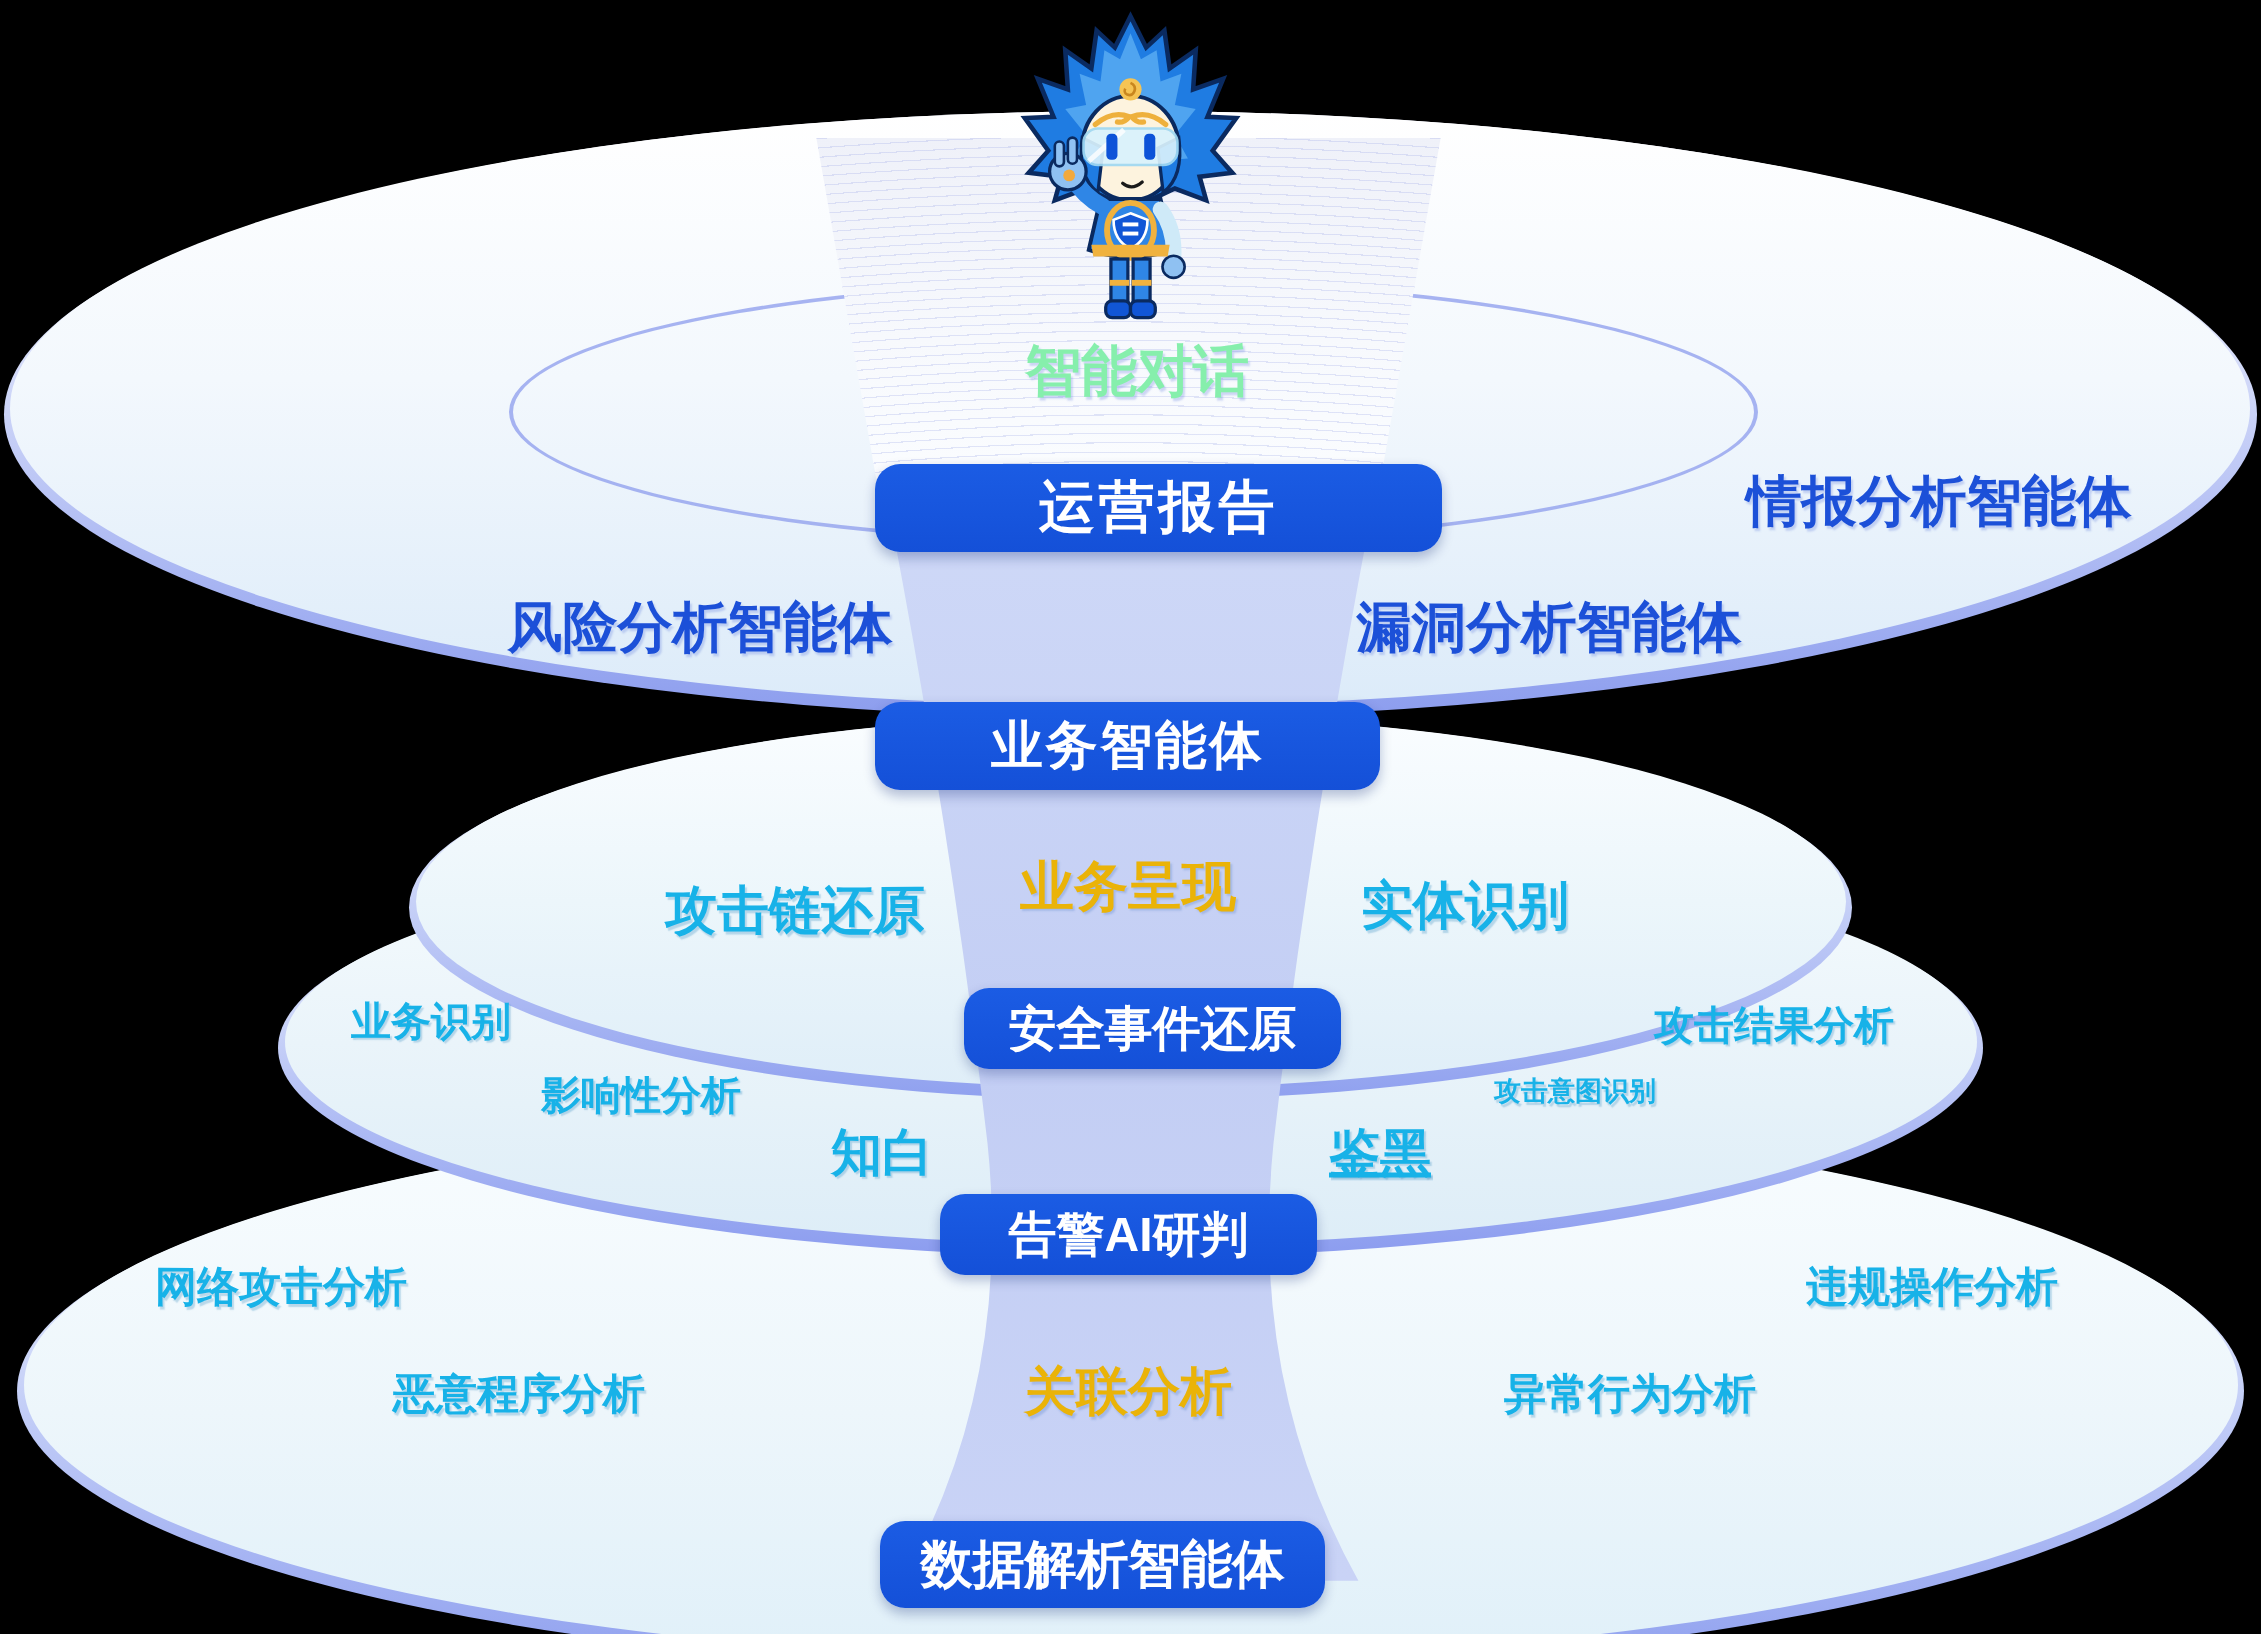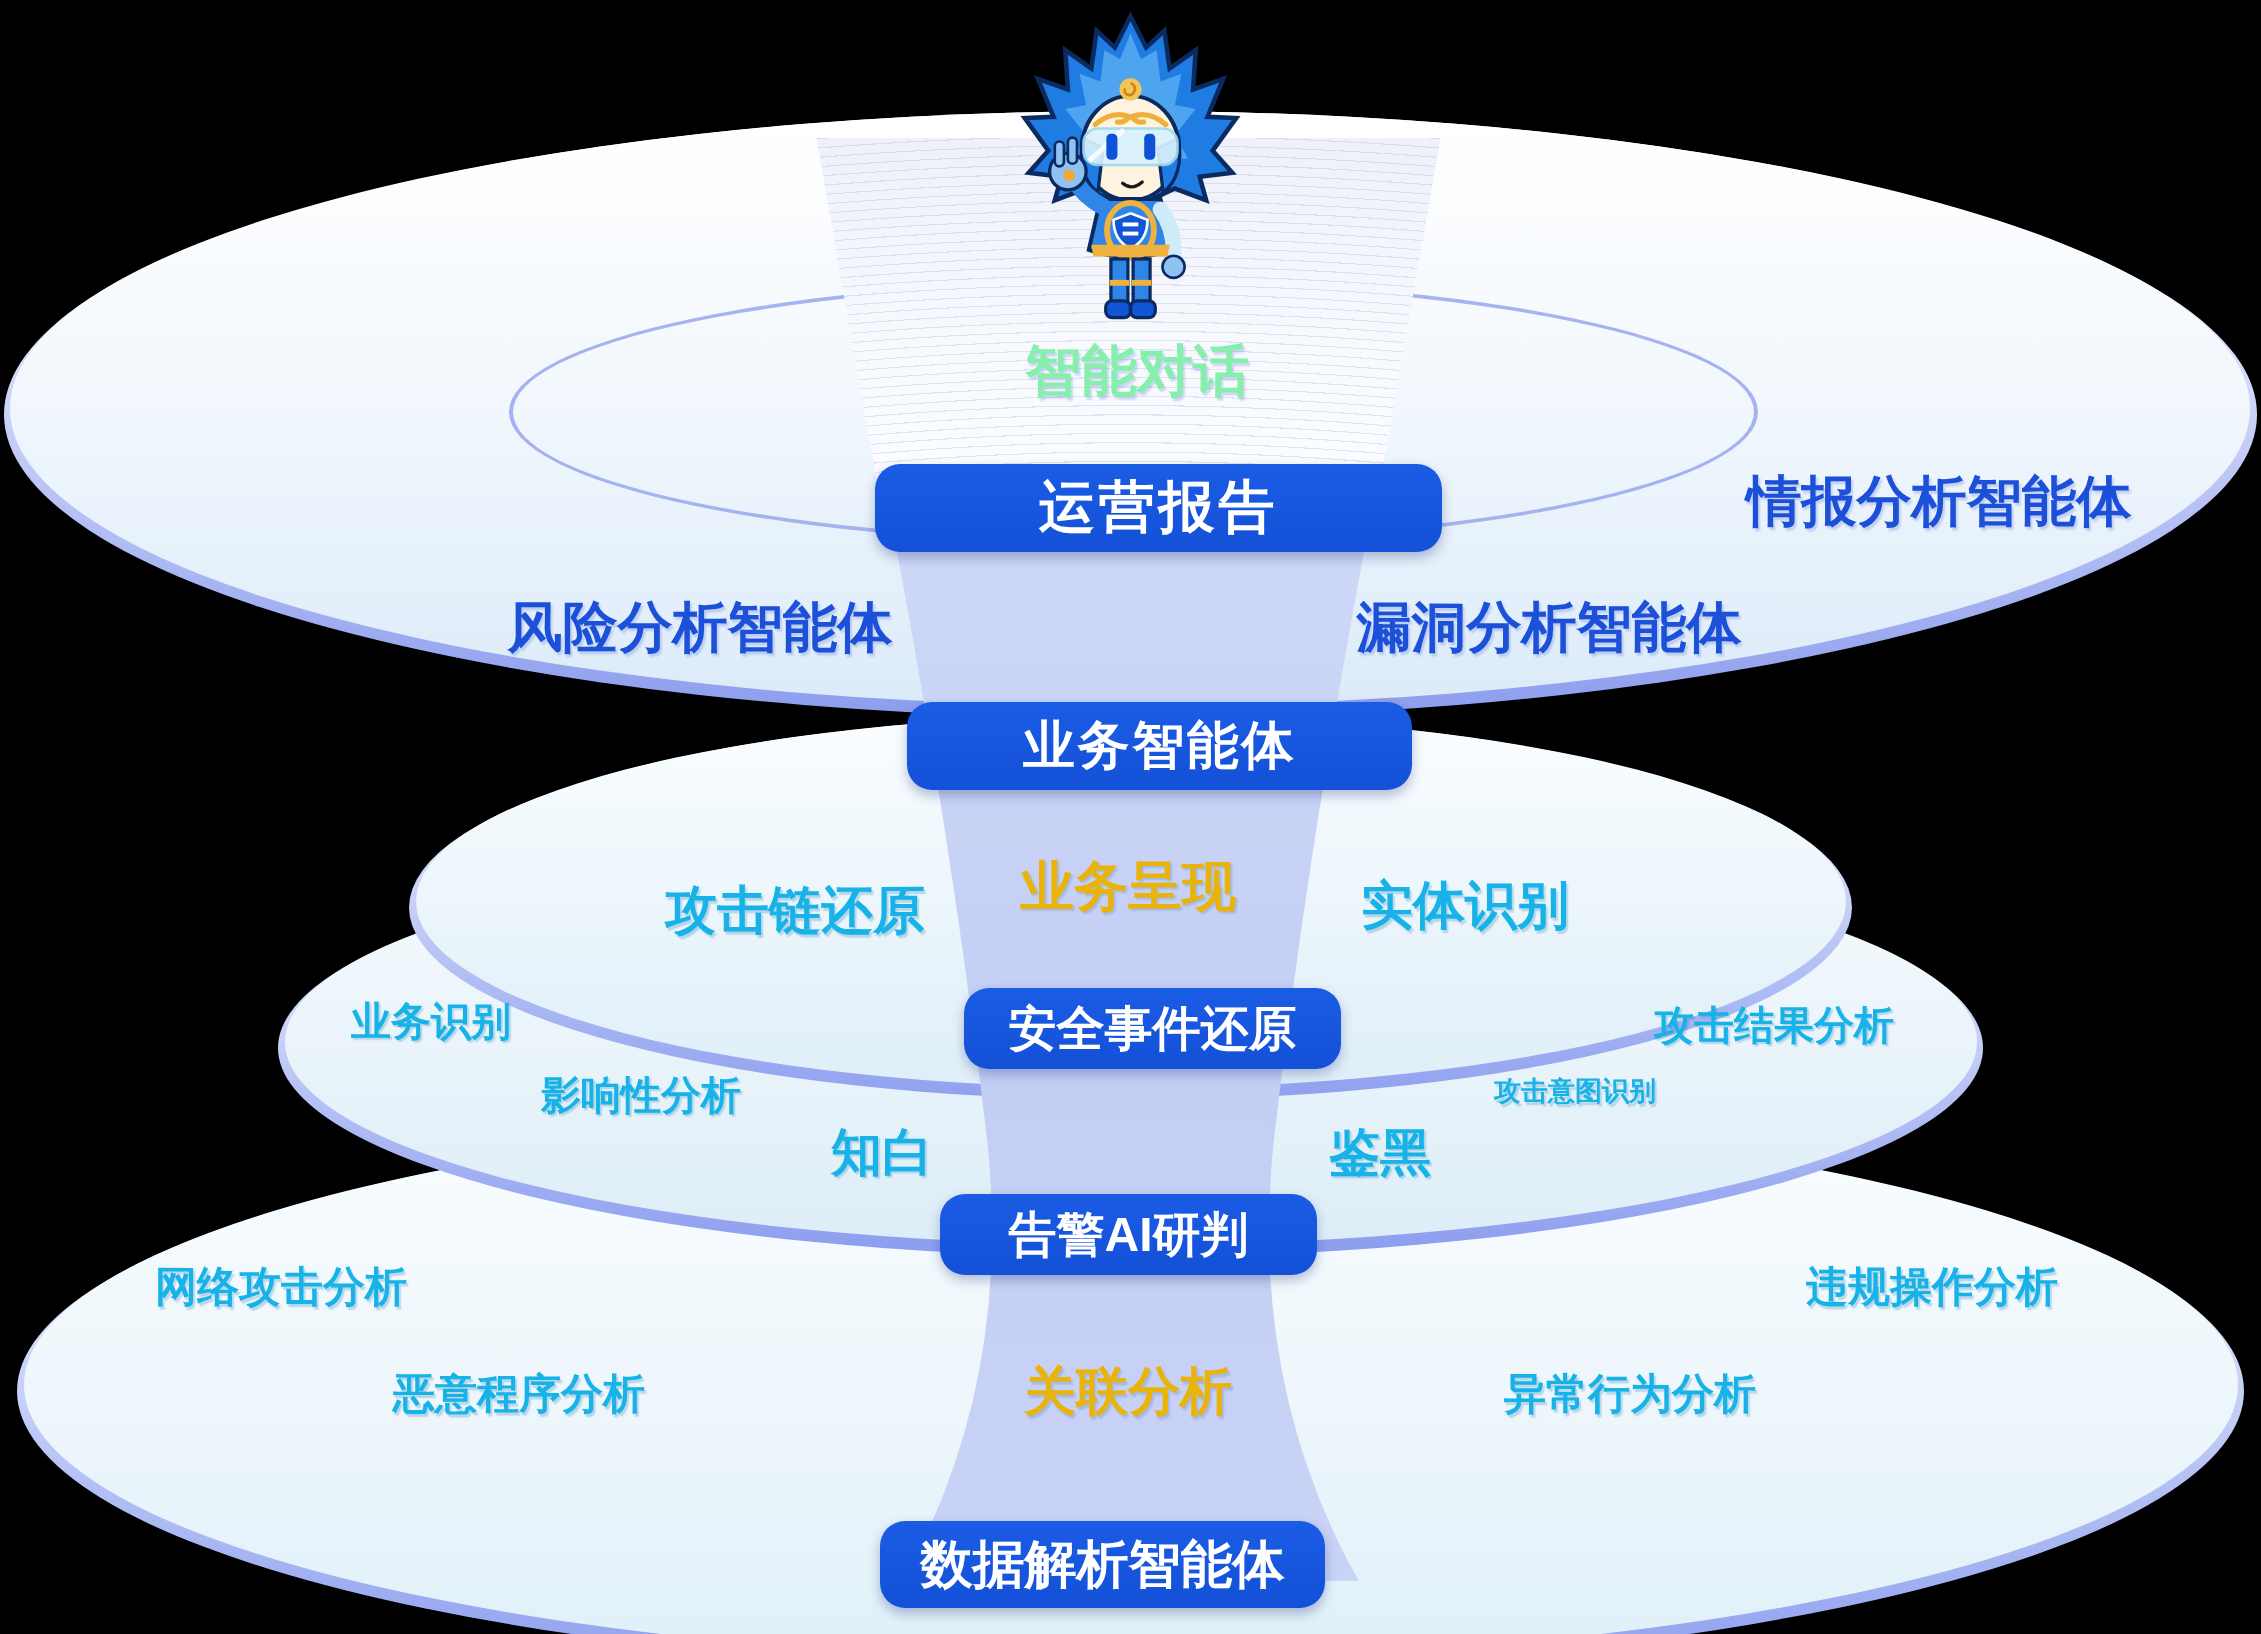--- a/index.html
+++ b/index.html
@@ -35,21 +35,21 @@
           rgba(152,163,229,.34) 0px,rgba(152,163,229,.34) 2px,
           rgba(255,255,255,0) 2px,rgba(255,255,255,0) 17px);
        opacity:.8;}
 
   
   .pill{position:absolute;z-index:8;display:flex;align-items:center;justify-content:center;
         background:linear-gradient(180deg,#1b5ce4 0%,#1450d8 100%);
         border-radius:25px;color:#fff;font-weight:700;white-space:nowrap;
         box-shadow:0 5.2px 11.8px rgba(8,32,110,.28);}
   #btn-report      {left:875px;top:464px; width:567px;height:88px;font-size:56px;letter-spacing:3.9px;}
-  #btn-business    {left:875px;top:702px;width:505px;height:88px;font-size:52px;letter-spacing:2.6px;margin-left:32px;}
+  #btn-business    {left:875px;top:702px;width:505px;height:88px;font-size:52px;letter-spacing:2.6px;}
   #btn-restore     {left:940px;top:988px;width:377px;height:81px;font-size:48px;margin-left:24px;}
   #btn-alert       {left:940px;top:1194px;width:377px;height:81px;font-size:48px;}
   #btn-dataparse   {left:880px;top:1521px;width:445px;height:87px;font-size:52px;}
 
   
   .lbl{position:absolute;z-index:10;transform:translate(-50%,-50%);white-space:nowrap;font-weight:700;}
   .lbl-blue{color:#1c50d8;text-shadow:2px 2.6px 2px rgba(90,120,220,.28);}
   .lbl-cyan{color:#17b2e8;text-shadow:2px 2.6px 1.3px rgba(20,120,180,.25);}
   .lbl-mid {color:#eab308;text-shadow:2px 2.6px 2px rgba(60,110,190,.25);}
 
@@ -154,21 +154,21 @@
   <div class="lbl lbl-blue" style="left:1549px;top:628px;font-size:55px;">漏洞分析智能体</div>
   <div class="lbl lbl-blue" style="left:1939px;top:502px;font-size:55px;">情报分析智能体</div>
 
   <div class="lbl lbl-cyan" style="left:795px;top:911px;font-size:52px;">攻击链还原</div>
   <div class="lbl lbl-mid" style="left:1128px;top:887px;font-size:54px;">业务呈现</div>
   <div class="lbl lbl-cyan" style="left:1465px;top:906px;font-size:52px;">实体识别</div>
 
   <div class="lbl lbl-cyan" style="left:431px;top:1021px;font-size:40px;">业务识别</div>
   <div class="lbl lbl-cyan" style="left:641px;top:1095px;font-size:40px;">影响性分析</div>
   <div class="lbl lbl-cyan" style="left:882px;top:1153px;font-size:51px;">知白</div>
-  <div class="lbl lbl-cyan" style="left:1380px;top:1153px;font-size:51px;">鉴黑</div>
+  <div class="lbl lbl-cyan" style="left:1380px;top:1153px;font-size:51px;text-decoration:underline;">鉴黑</div>
   <div class="lbl lbl-cyan" style="left:1575px;top:1091px;font-size:27px;">攻击意图识别</div>
   <div class="lbl lbl-cyan" style="left:1774px;top:1025px;font-size:40px;">攻击结果分析</div>
 
   <div class="lbl lbl-cyan" style="left:281px;top:1287px;font-size:42px;">网络攻击分析</div>
   <div class="lbl lbl-cyan" style="left:519px;top:1394px;font-size:42px;">恶意程序分析</div>
   <div class="lbl lbl-mid" style="left:1128px;top:1392px;font-size:52px;">关联分析</div>
   <div class="lbl lbl-cyan" style="left:1630px;top:1394px;font-size:42px;">异常行为分析</div>
   <div class="lbl lbl-cyan" style="left:1932px;top:1287px;font-size:42px;">违规操作分析</div>
 
 </div>

